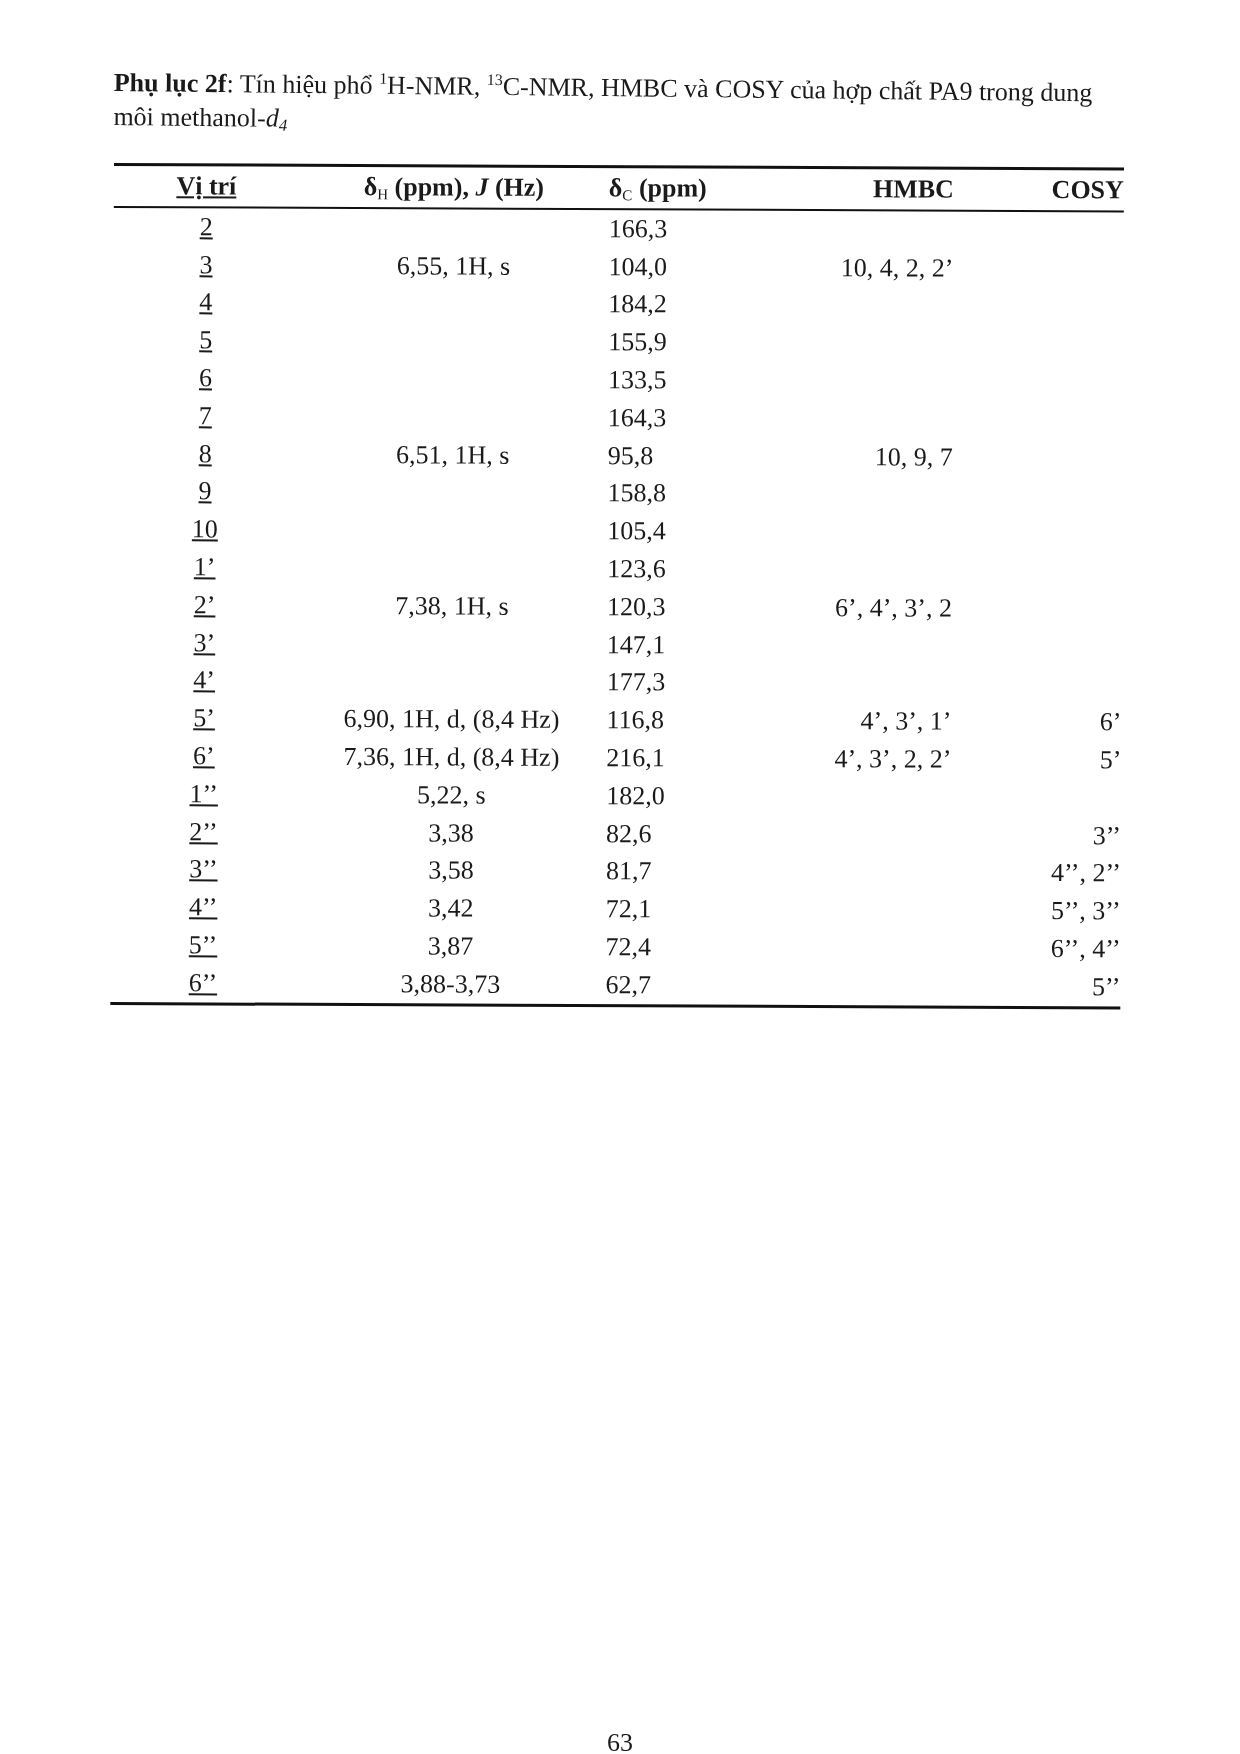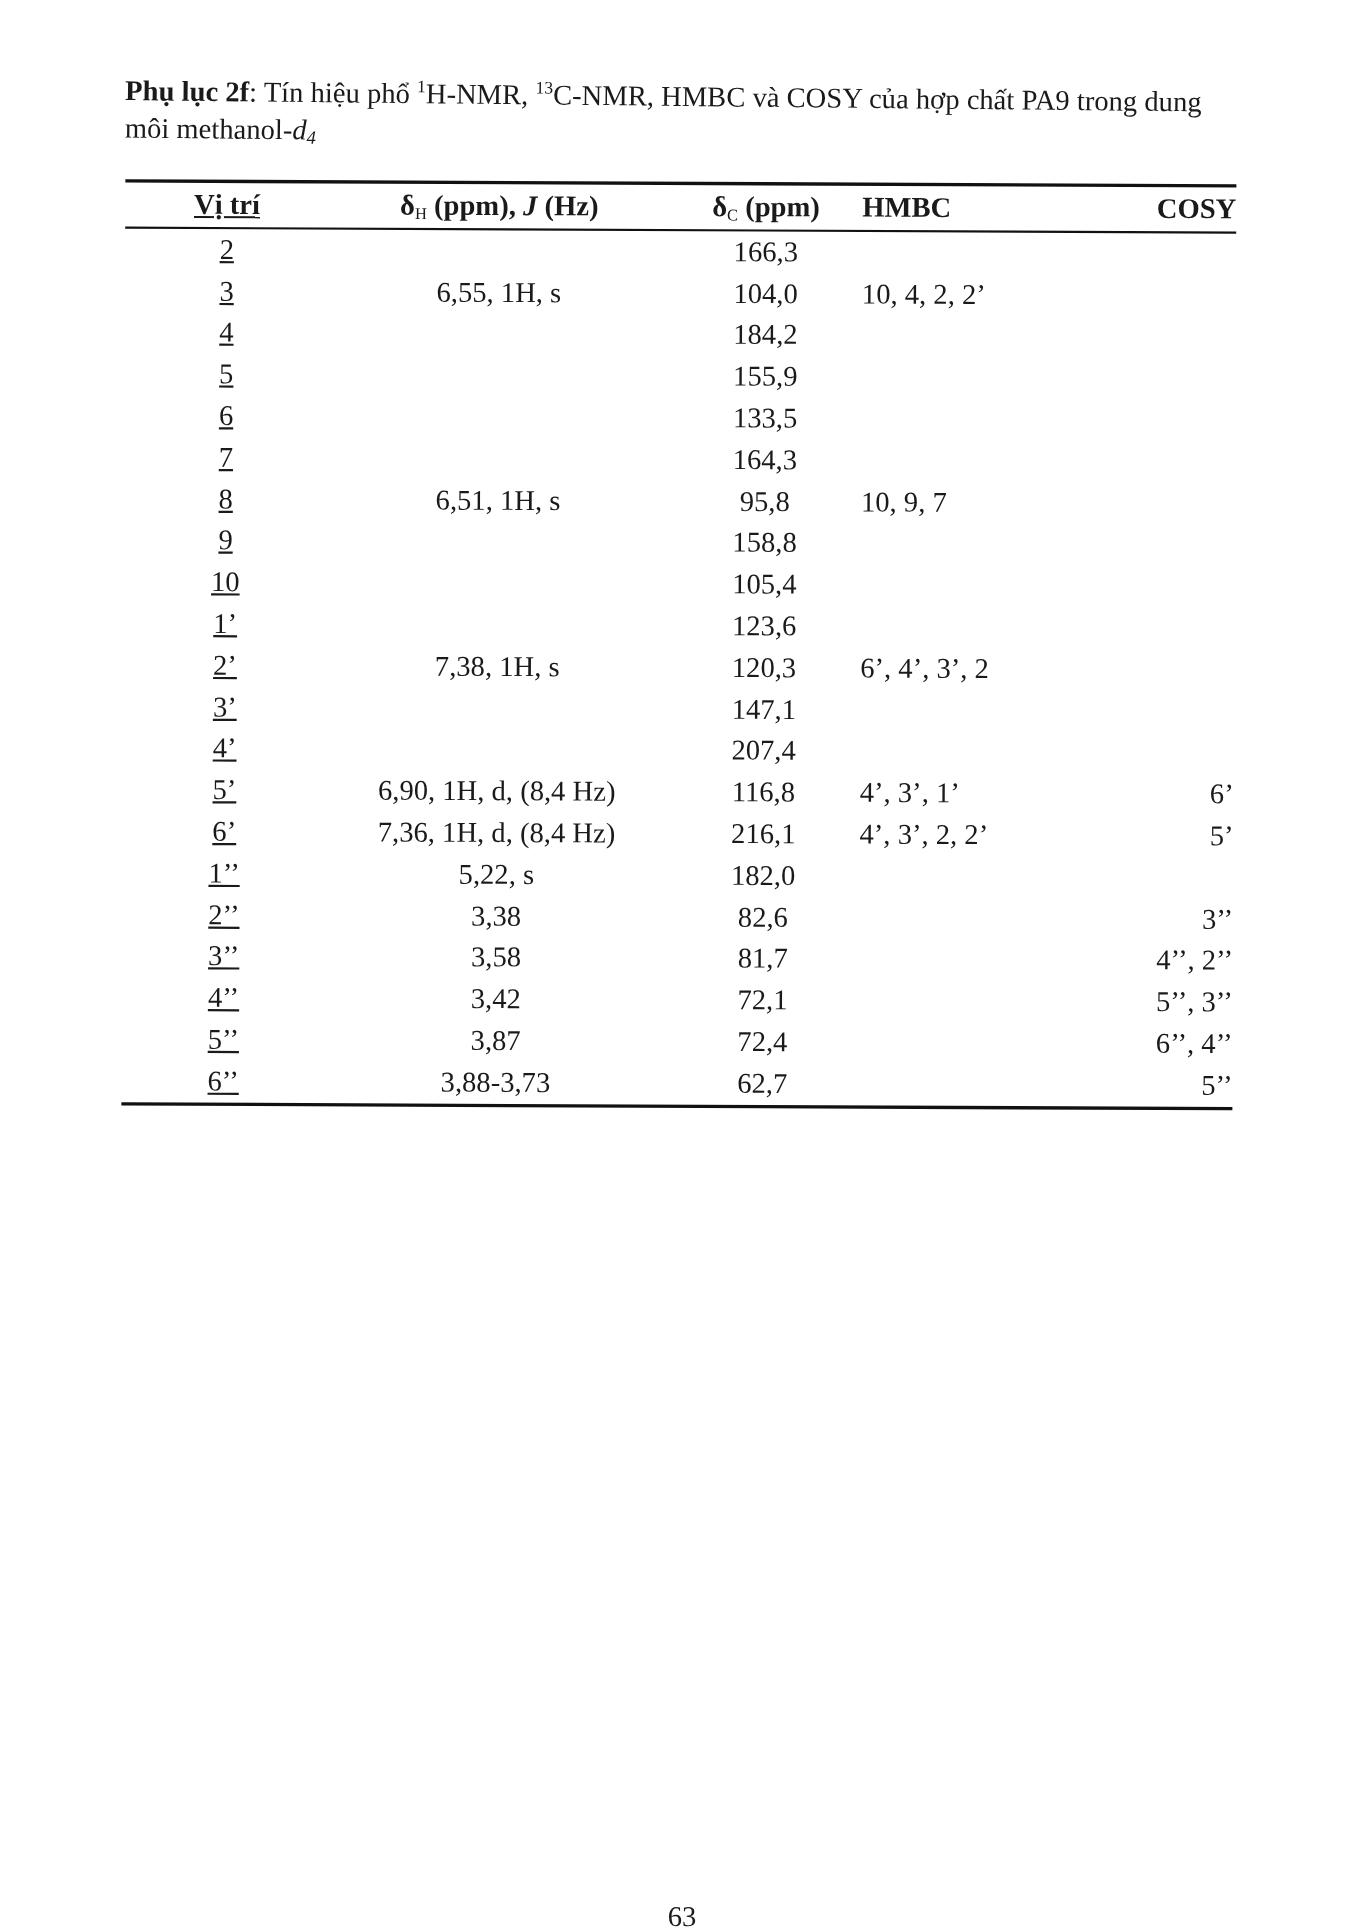--- a/index.html
+++ b/index.html
@@ -18,22 +18,22 @@
   .tbl {
     position:absolute; left:114px; top:163px; width:1010px;
     transform:rotate(0.25deg); transform-origin:left top;
   }
   .rule { height:3px; background:#111; }
   .rule.thin { height:2px; }
   .row { display:flex; height:38px; align-items:center; font-size:26px; }
   .hdr { height:40px; font-weight:bold; font-size:26px; }
   .c0 { width:185px; text-align:center;text-decoration:underline; }
   .c1 { width:310px; text-align:center; }
-  .c2 { width:175px; text-align:center; }
-  .c3 { width:170px; text-align:left; }
+  .c2 { width:175px; text-align:left; }
+  .c3 { width:170px; text-align:right; }
   .c4 { width:170px; text-align:right; }
   .hdr .c0 { width:185px; }
   .hdr sub { font-size:15px; vertical-align:-4px; line-height:0; font-weight:normal; }
   .hdr i { font-style:italic; }
   .body-rows .row { height:37.8px; }
   .page-num {
     position:absolute; left:0; width:1240px; top:1728px; text-align:center; font-size:26px;
   }
 </style>
 </head>
@@ -134,21 +134,21 @@
       <div class="row">
         <div class="c0">3’</div>
         <div class="c1"></div>
         <div class="c2">147,1</div>
         <div class="c3"></div>
         <div class="c4"></div>
       </div>
       <div class="row">
         <div class="c0">4’</div>
         <div class="c1"></div>
-        <div class="c2">207,4</div>
+        <div class="c2">177,3</div>
         <div class="c3"></div>
         <div class="c4"></div>
       </div>
       <div class="row">
         <div class="c0">5’</div>
         <div class="c1">6,90, 1H, d, (8,4 Hz)</div>
         <div class="c2">116,8</div>
         <div class="c3">4’, 3’, 1’</div>
         <div class="c4">6’</div>
       </div>

